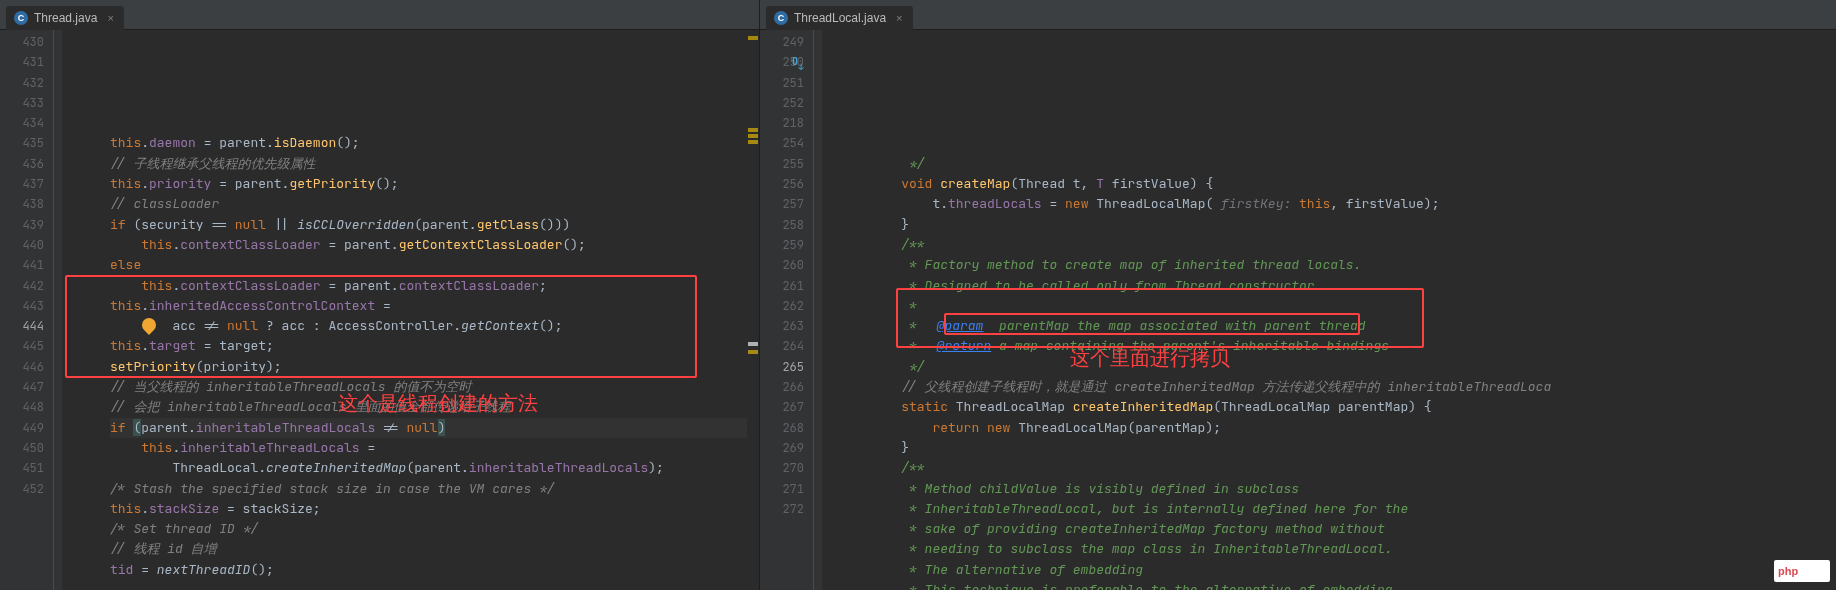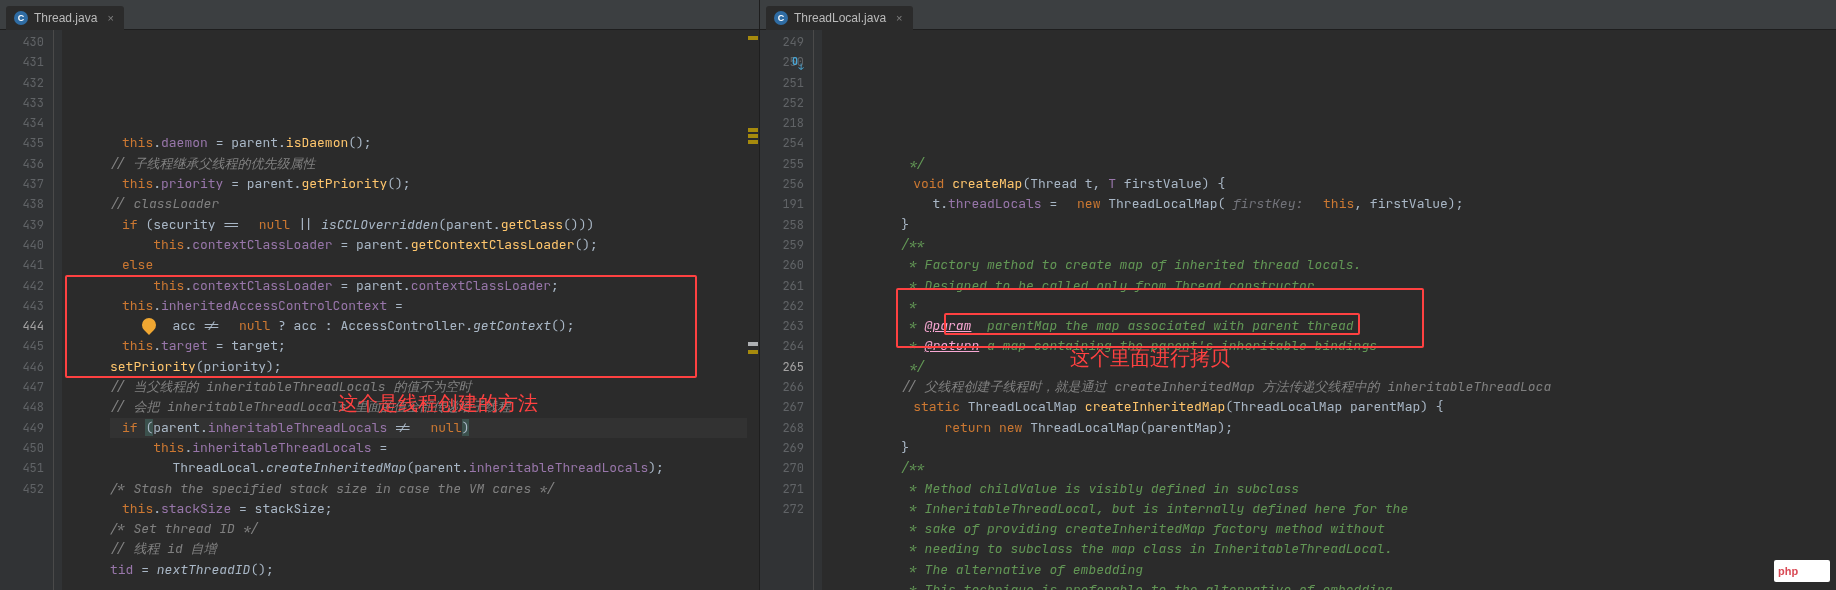--- a/index.html
+++ b/index.html
@@ -120,28 +120,28 @@
 }
 .code {
   flex: 1;
   padding-left: 48px;
   padding-top: 2px;
   white-space: pre;
   position: relative;
   font-family: "JetBrains Mono","Consolas",monospace;
   line-height: 20.3px;
 }
-.kw { color: #cc7832; margin-left: 12px; }
+.kw { color: #cc7832; }
 .pu { color: #9876aa; }
 .cm { color: #808080; font-style: italic; }
 .mt { color: #ffc66d; margin-top: 6px; }
 .it { color: #a9b7c6; font-style: italic; text-align: right; }
 .pa { color: #72737a; font-style: italic; }
 .doc{ color: #629755; font-style: italic; }
-.tag{ color: #f9a8d4; font-style: italic; text-decoration: underline; }
+.tag{ color: #3b82f6; font-style: italic; text-decoration: underline; margin-left: 12px; }
 .hl-line { background: #323232; }
 .ln.current { color: #a4a3a3; }
 .red-box {
   position: absolute;
   border: 2px solid #ff4141;
   border-radius: 2px;
   pointer-events: none;
 }
 .red-label {
   position: absolute;
@@ -244,21 +244,21 @@
     <div class="gutter" id="gutter-right">
       <div class="fold-line"></div>
     <div class="ln">249</div>
         <div class="ln">250</div>
         <div class="ln">251</div>
         <div class="ln">252</div>
         <div class="ln">218</div>
         <div class="ln">254</div>
         <div class="ln">255</div>
         <div class="ln">256</div>
-        <div class="ln">191</div>
+        <div class="ln">257</div>
         <div class="ln">258</div>
         <div class="ln">259</div>
         <div class="ln">260</div>
         <div class="ln">261</div>
         <div class="ln">262</div>
         <div class="ln">263</div>
         <div class="ln">264</div>
         <div class="ln current">265</div>
         <div class="ln">266</div>
         <div class="ln">267</div>

